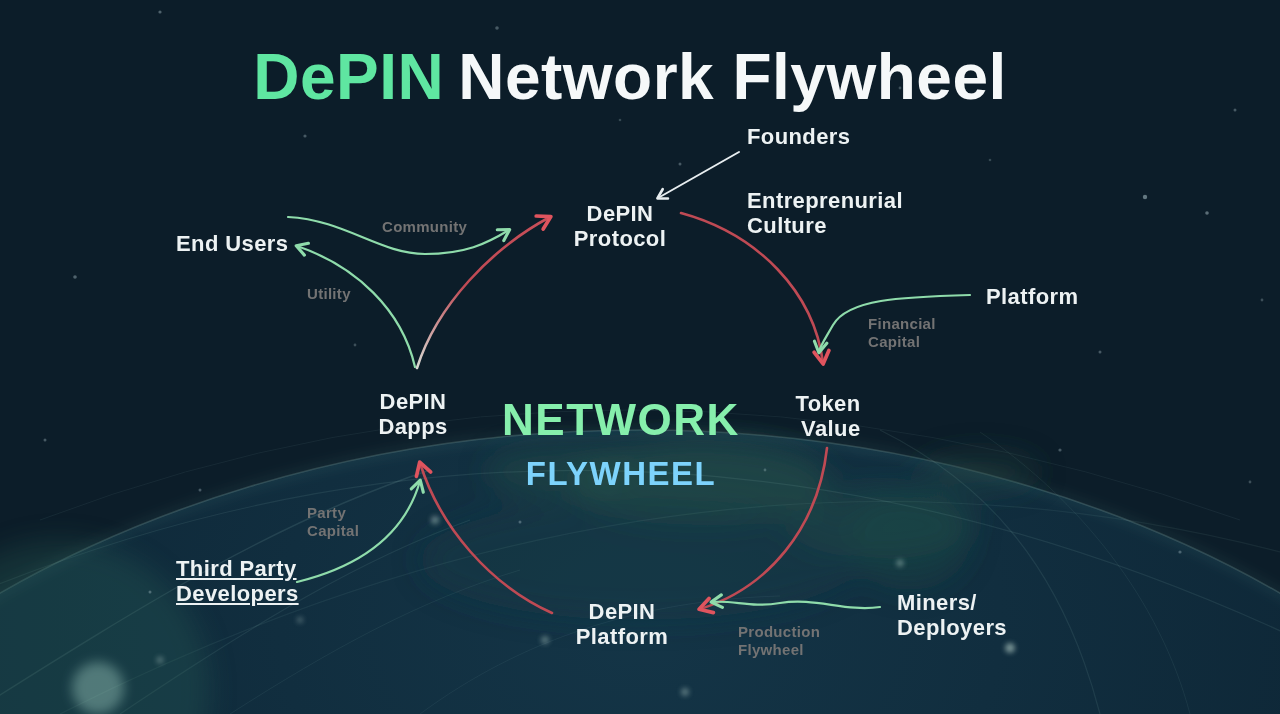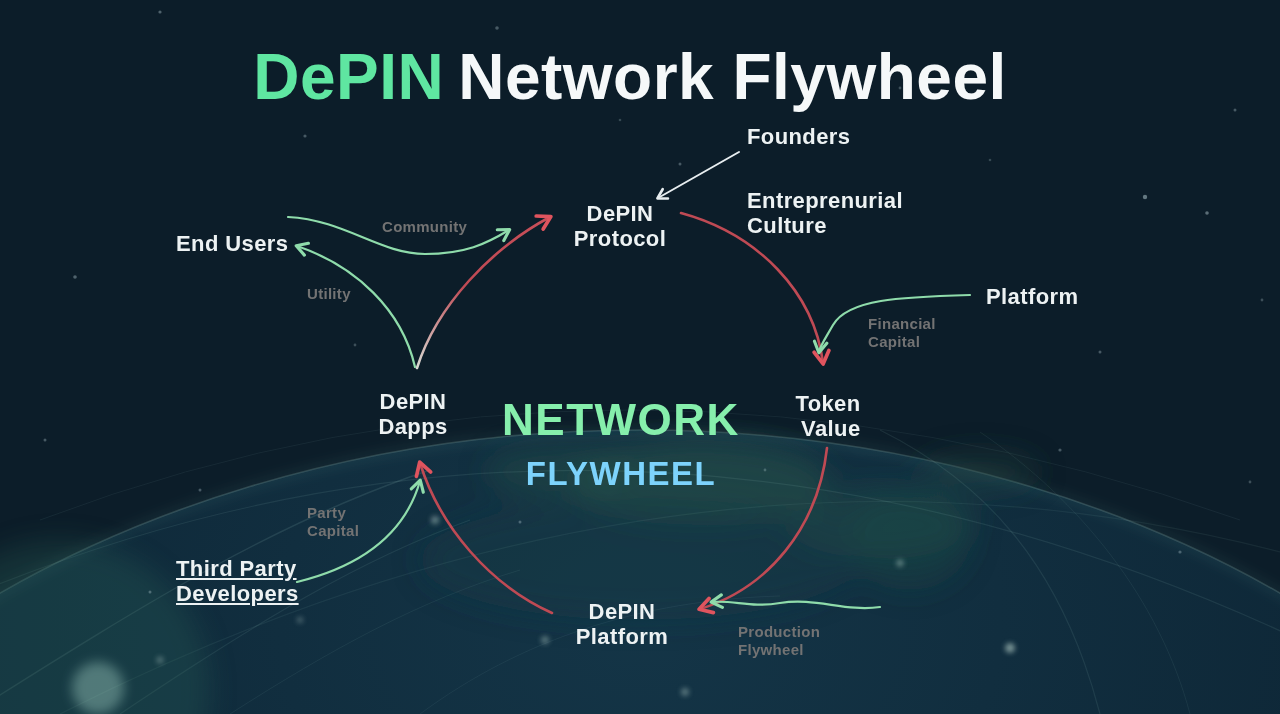--- a/index.html
+++ b/index.html
@@ -163,20 +163,22 @@
   <div class="label node centered" style="left:622px;top:599px;">DePIN
 Platform</div>
   <div class="label node centered" style="left:413px;top:389px;">DePIN
 Dapps</div>
 
   <div class="label node" style="left:176px;top:231px;">End Users</div>
   <div class="label node" style="left:747px;top:124px;">Founders</div>
   <div class="label node" style="left:747px;top:188px;">Entreprenurial
 Culture</div>
   <div class="label node" style="left:986px;top:284px;">Platform</div>
+  <div class="label node" style="left:897px;top:590px;">Miners/
+Deployers</div>
   <div class="label node" style="left:176px;top:556px;text-decoration:underline;">Third Party
 Developers</div>
 
   <div class="label edge-label" style="left:382px;top:218px;">Community</div>
   <div class="label edge-label" style="left:307px;top:285px;">Utility</div>
   <div class="label edge-label" style="left:868px;top:315px;">Financial
 Capital</div>
   <div class="label edge-label" style="left:307px;top:504px;">Party
 Capital</div>
   <div class="label edge-label" style="left:738px;top:623px;">Production

